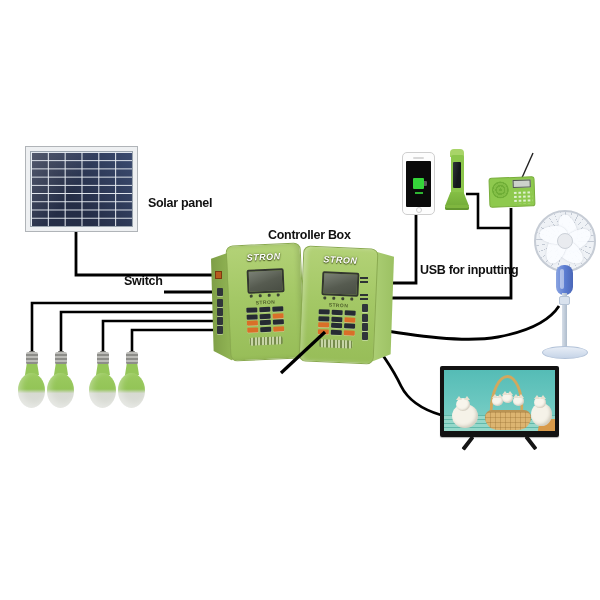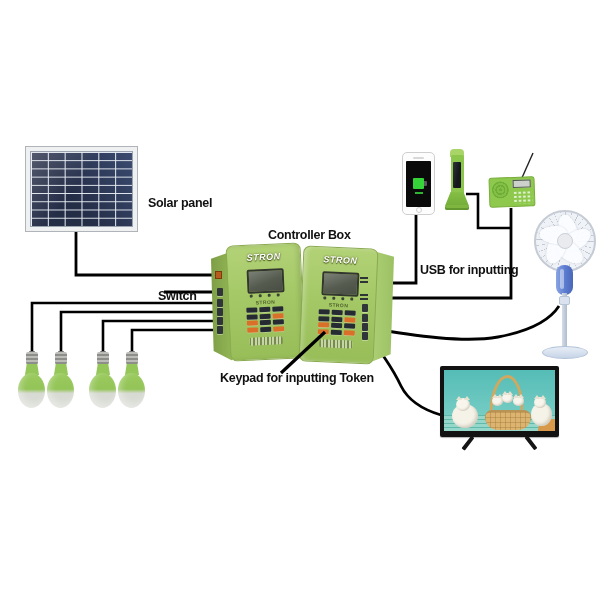--- a/index.html
+++ b/index.html
@@ -311,21 +311,20 @@
       <div class="kbody" style="left:87px;top:33px;width:21px;height:23px;"></div>
       <div class="khead" style="left:90px;top:27px;width:12px;height:11px;"></div>
       <div class="bbody"></div>
     </div>
     <div class="tvleg legl"></div>
     <div class="tvleg legr"></div>
   </div>
 
   <div class="lbl" style="left:148px;top:196px;">Solar panel</div>
   <div class="lbl" style="left:268px;top:228px;">Controller Box</div>
-  <div class="lbl" style="left:124px;top:289px;margin-left:34px;">Switch</div>
+  <div class="lbl" style="left:124px;top:274px;">Switch</div>
   <div class="lbl" style="left:420px;top:263px;">USB for inputting</div>
-  <div class="lbl" style="left:220px;top:371px;">Keypad for inputting Token</div>
 
   <svg class="toplines" width="600" height="600">
     <path d="M281 373 L325 332" stroke="#000" stroke-width="3.2" fill="none"></path>
   </svg>
 
 </div>
 
 </body></html>

